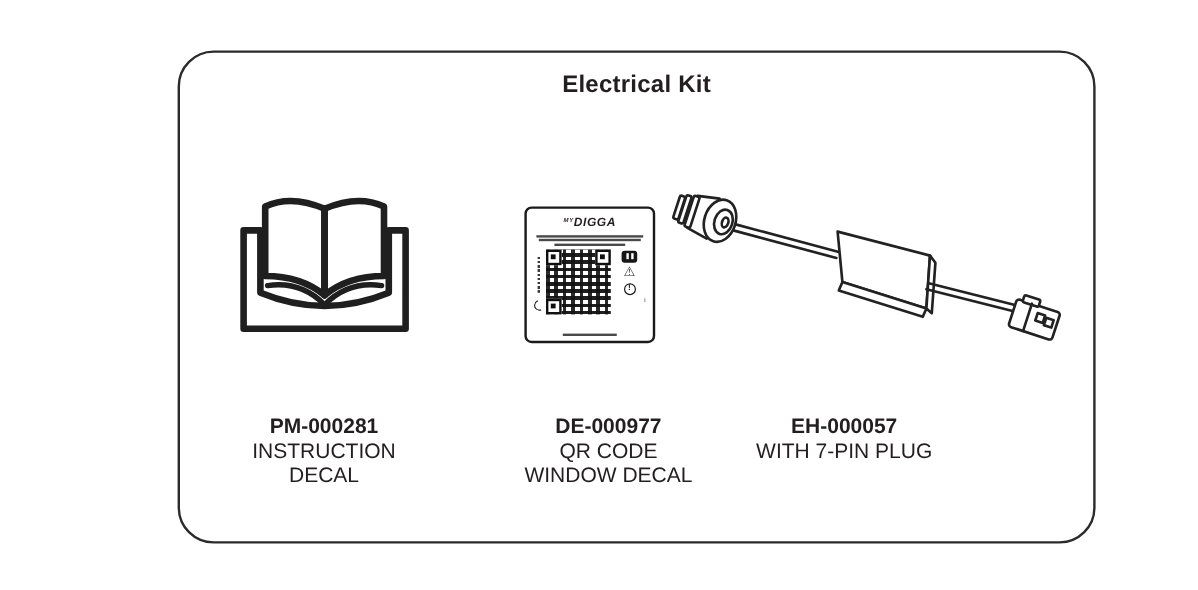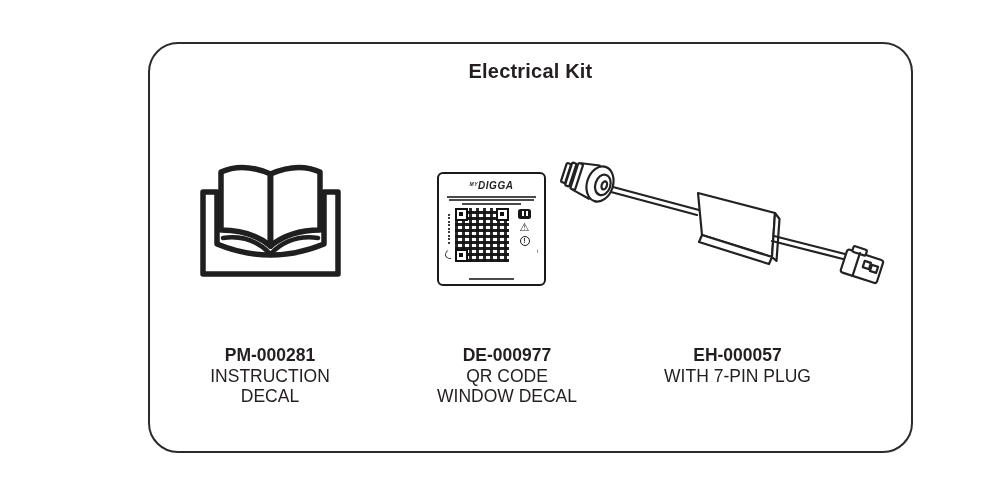--- a/index.html
+++ b/index.html
@@ -57,21 +57,21 @@
   .alert-circle { width:10px; height:10px; border:1.4px solid #1d1d1d; border-radius:50%;
     font-size:7px; line-height:7px; font-weight:bold; text-align:center; color:#1d1d1d; }
   .tiny-i { font-size:5px; line-height:5px; color:#1d1d1d; align-self:flex-end; margin-right:2px; }
   .decal-bottom { margin-top:auto; width:46%; height:2px; background:#4a4a4a; }
 
   
   .label { position:absolute; top:300px; text-align:center; font-size:17.5px; line-height:20.5px;margin-top:45px; }
   .label .pn { font-weight:bold; }
   .label-1 { left:155px; width:230px; }
   .label-2 { left:412px; width:190px; }
-  .label-3 { left:585px; width:305px; }
+  .label-3 { left:551px; width:305px; }
 </style>
 </head>
 <body>
 
 <div class="canvas">
 
   <div class="frame"></div>
 
   <div class="title">
     <div>Electrical Kit</div>

